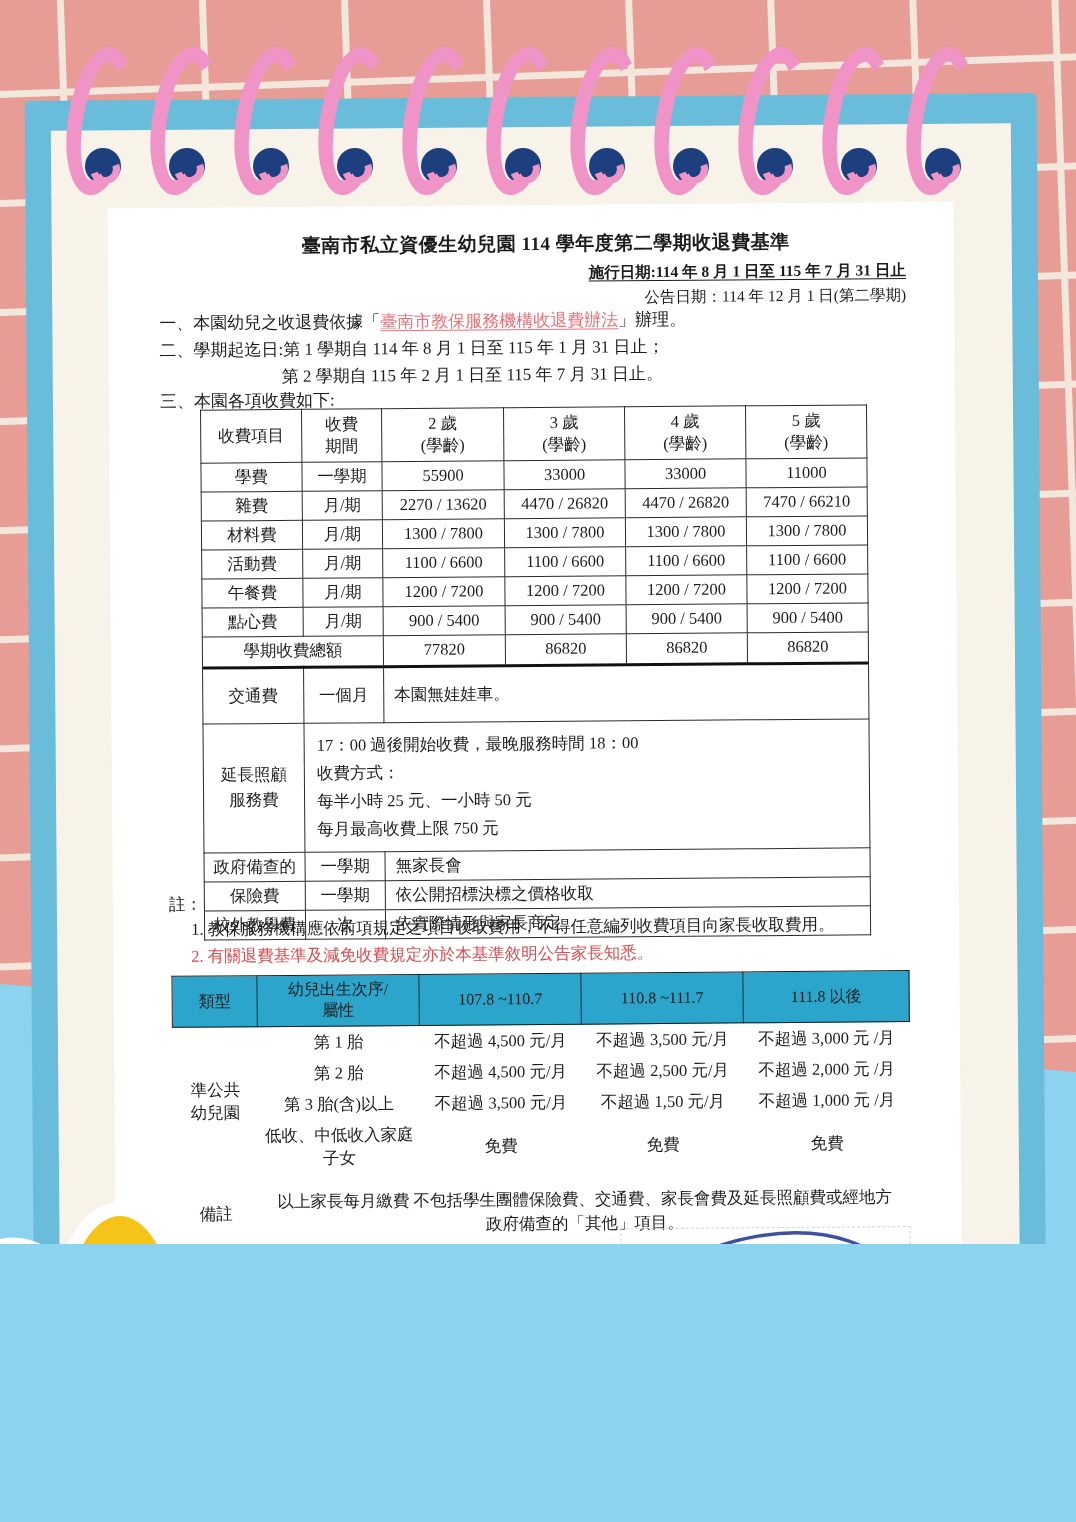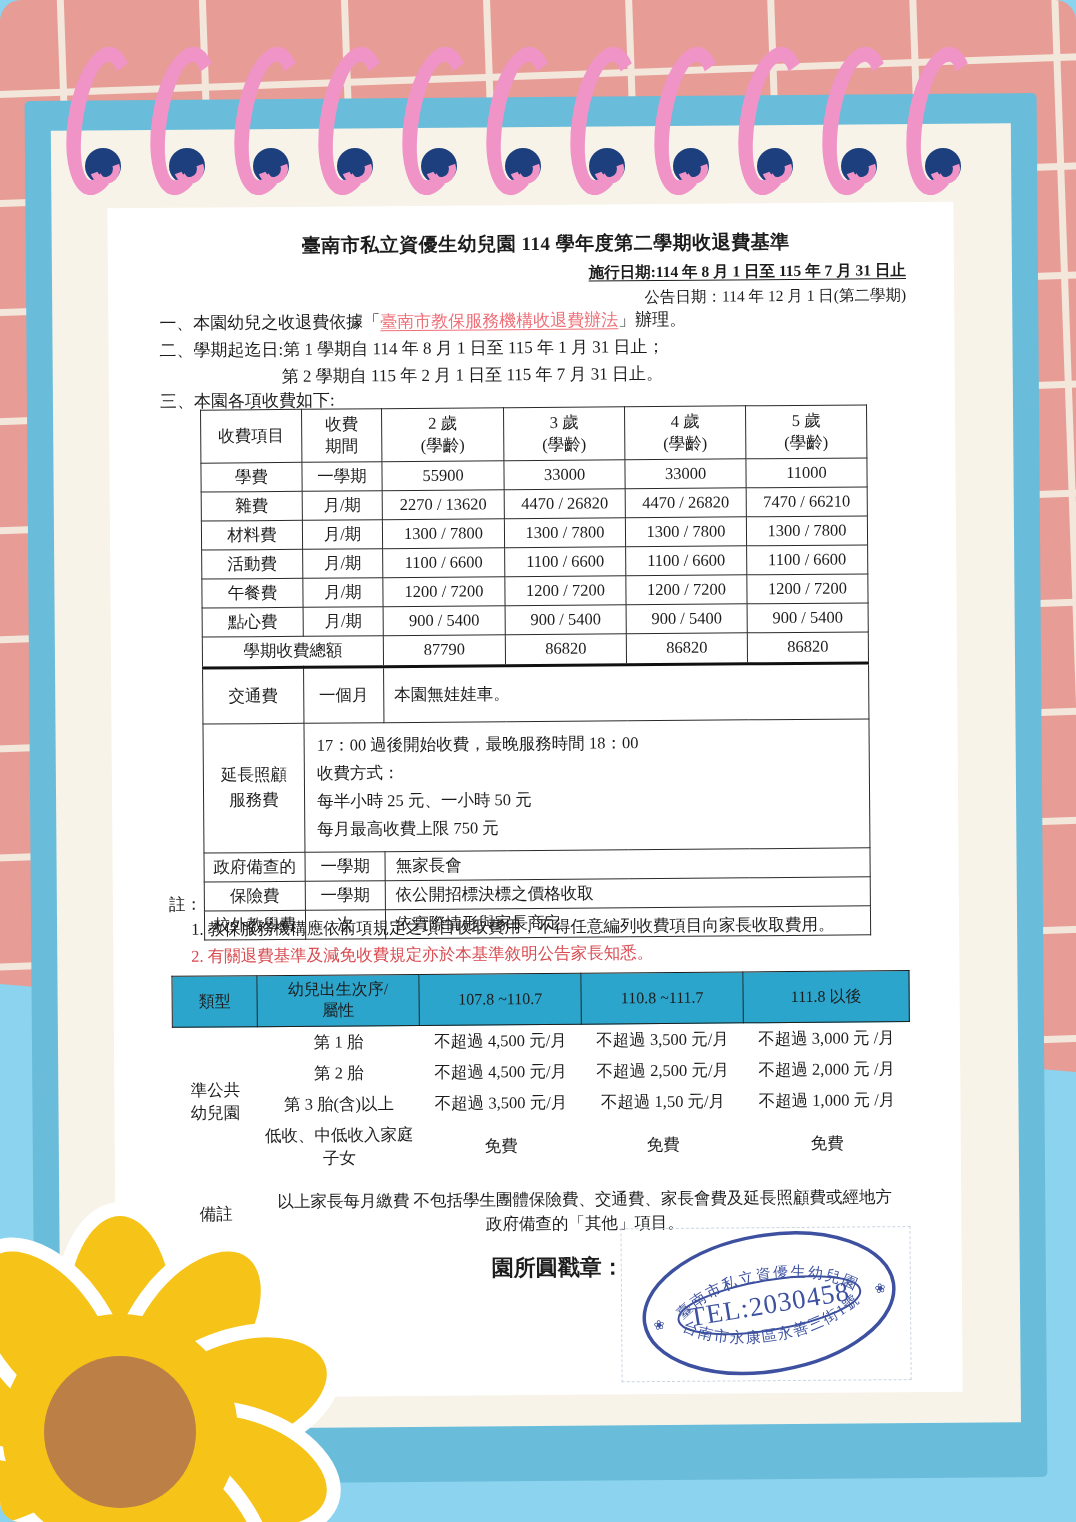--- a/index.html
+++ b/index.html
@@ -1,18 +1,18 @@
 <!DOCTYPE html>
 <html><head>
 <meta charset="utf-8">
 <style>
   html,body{margin:0;padding:0;}
   body{width:1076px;height:1522px;overflow:hidden;background:#8bd3ee;
        font-family:"Liberation Serif","DejaVu Serif",serif;}
-  #canvas{position:relative;width:1076px;height:1522px;overflow:hidden;border-radius:21px;}
+  #canvas{position:relative;width:1076px;height:1244px;overflow:hidden;}
 
   
   .grid-clip{position:absolute;inset:0;
     clip-path:polygon(0 0,1076px 0,1076px 1072px,0 984px);}
   .pink-grid{position:absolute;left:-140px;top:-160px;width:1440px;height:1460px;
     transform:rotate(-2deg);
     background-color:#e79c95;
     background-image:
       repeating-linear-gradient(0deg,#f2e7da 0,#f2e7da 7px,transparent 7px,transparent 109px),
       repeating-linear-gradient(90deg,#f2e7da 0,#f2e7da 7px,transparent 7px,transparent 142px);
@@ -183,21 +183,21 @@
           <tr class="frow">
             <td>點心費</td>
             <td>月/期</td>
             <td>900 / 5400</td>
             <td>900 / 5400</td>
             <td>900 / 5400</td>
             <td>900 / 5400</td>
           </tr>
           <tr class="total">
             <td colspan="2">學期收費總額</td>
-            <td>87790</td>
+            <td>77820</td>
             <td>86820</td>
             <td>86820</td>
             <td>86820</td>
           </tr>
           <tr class="transport">
             <td>交通費</td>
             <td>一個月</td>
             <td colspan="4" class="left">本園無娃娃車。</td>
           </tr>
           <tr>

